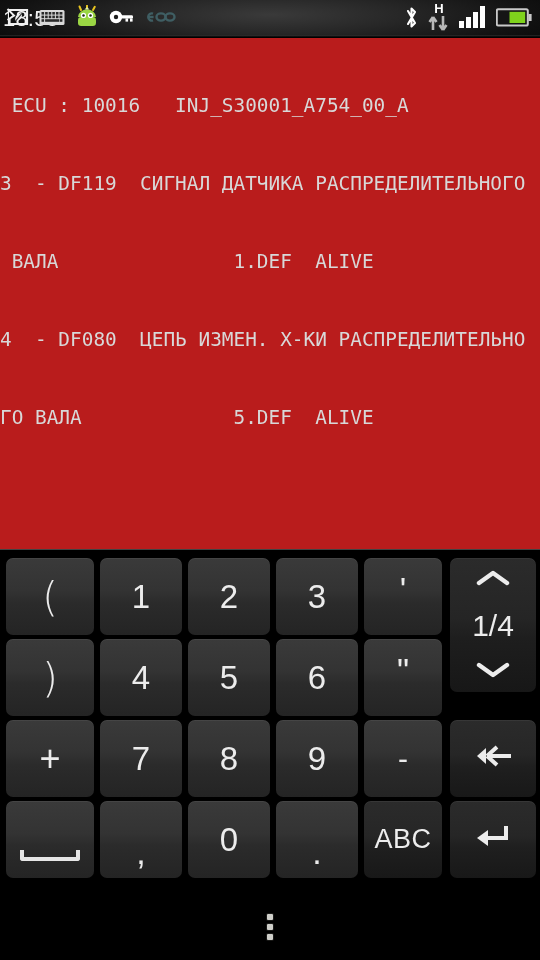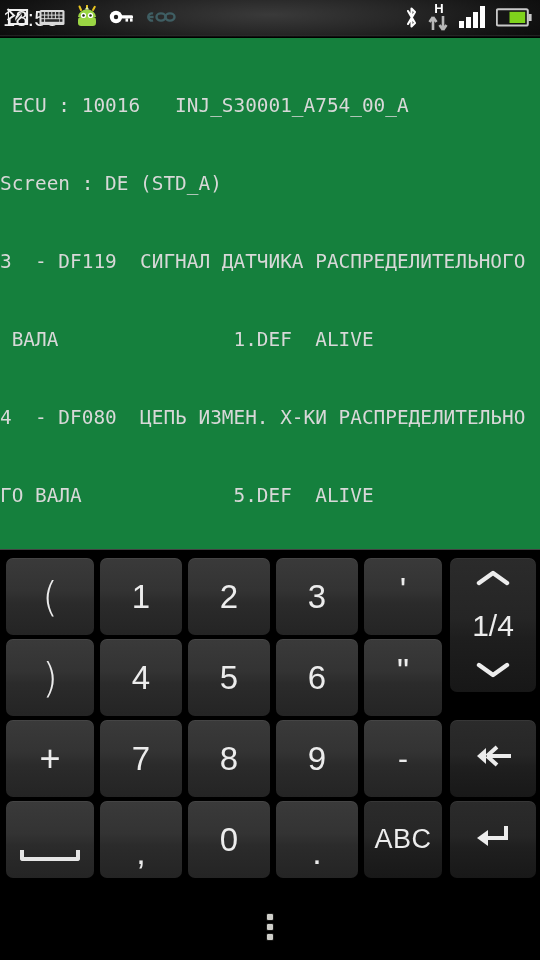--- a/index.html
+++ b/index.html
@@ -67,21 +67,21 @@
     font-family: "Liberation Sans", sans-serif;
     margin-left: 3px;
   }
 
   
   .terminal {
     position: absolute;
     left: 0; top: 38px;
     width: 540px;
     height: 511px;
-    background: #15803d;
+    background: #b91c1c;
     overflow: hidden;
   }
   .term-lines {
     position: absolute;
     left: 0; top: 3px;
     width: 540px;
     font-family: "DejaVu Sans Mono", "Liberation Mono", monospace;
     font-size: 19.4px;
     line-height: 26px;
     color: #d8d8d8;
@@ -323,21 +323,20 @@
       </span>
 
     </div>
 
     <div class="sb-clock">18:55</div>
   </div>
 
   <div class="terminal">
     <div class="term-lines">
       <div class="term-line"> ECU : 10016   INJ_S30001_A754_00_A</div>
-      <div class="term-line">Screen : DE (STD_A)</div>
       <div class="term-line">3  - DF119  СИГНАЛ ДАТЧИКА РАСПРЕДЕЛИТЕЛЬНОГО</div>
       <div class="term-line"> ВАЛА               1.DEF  ALIVE</div>
       <div class="term-line">4  - DF080  ЦЕПЬ ИЗМЕН. Х-КИ РАСПРЕДЕЛИТЕЛЬНО</div>
       <div class="term-line">ГО ВАЛА             5.DEF  ALIVE</div>
       
       
       
     </div>
   </div>
 

